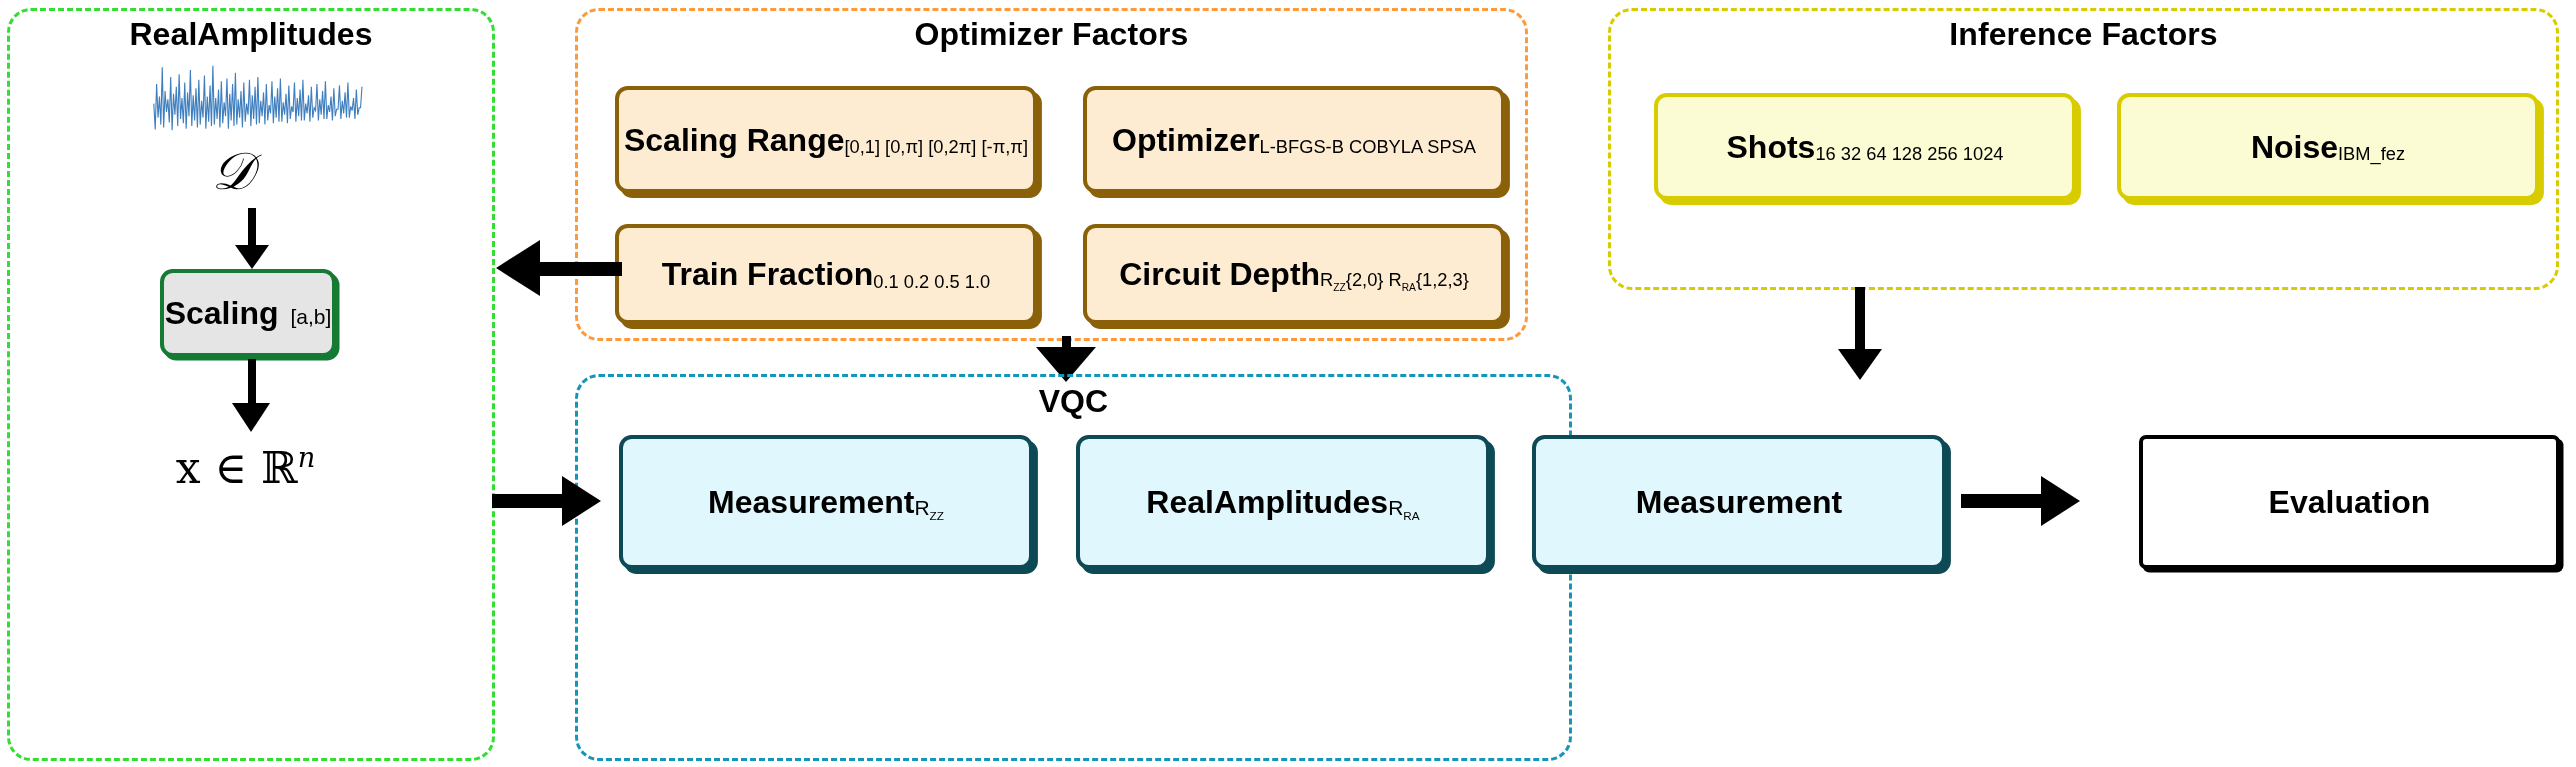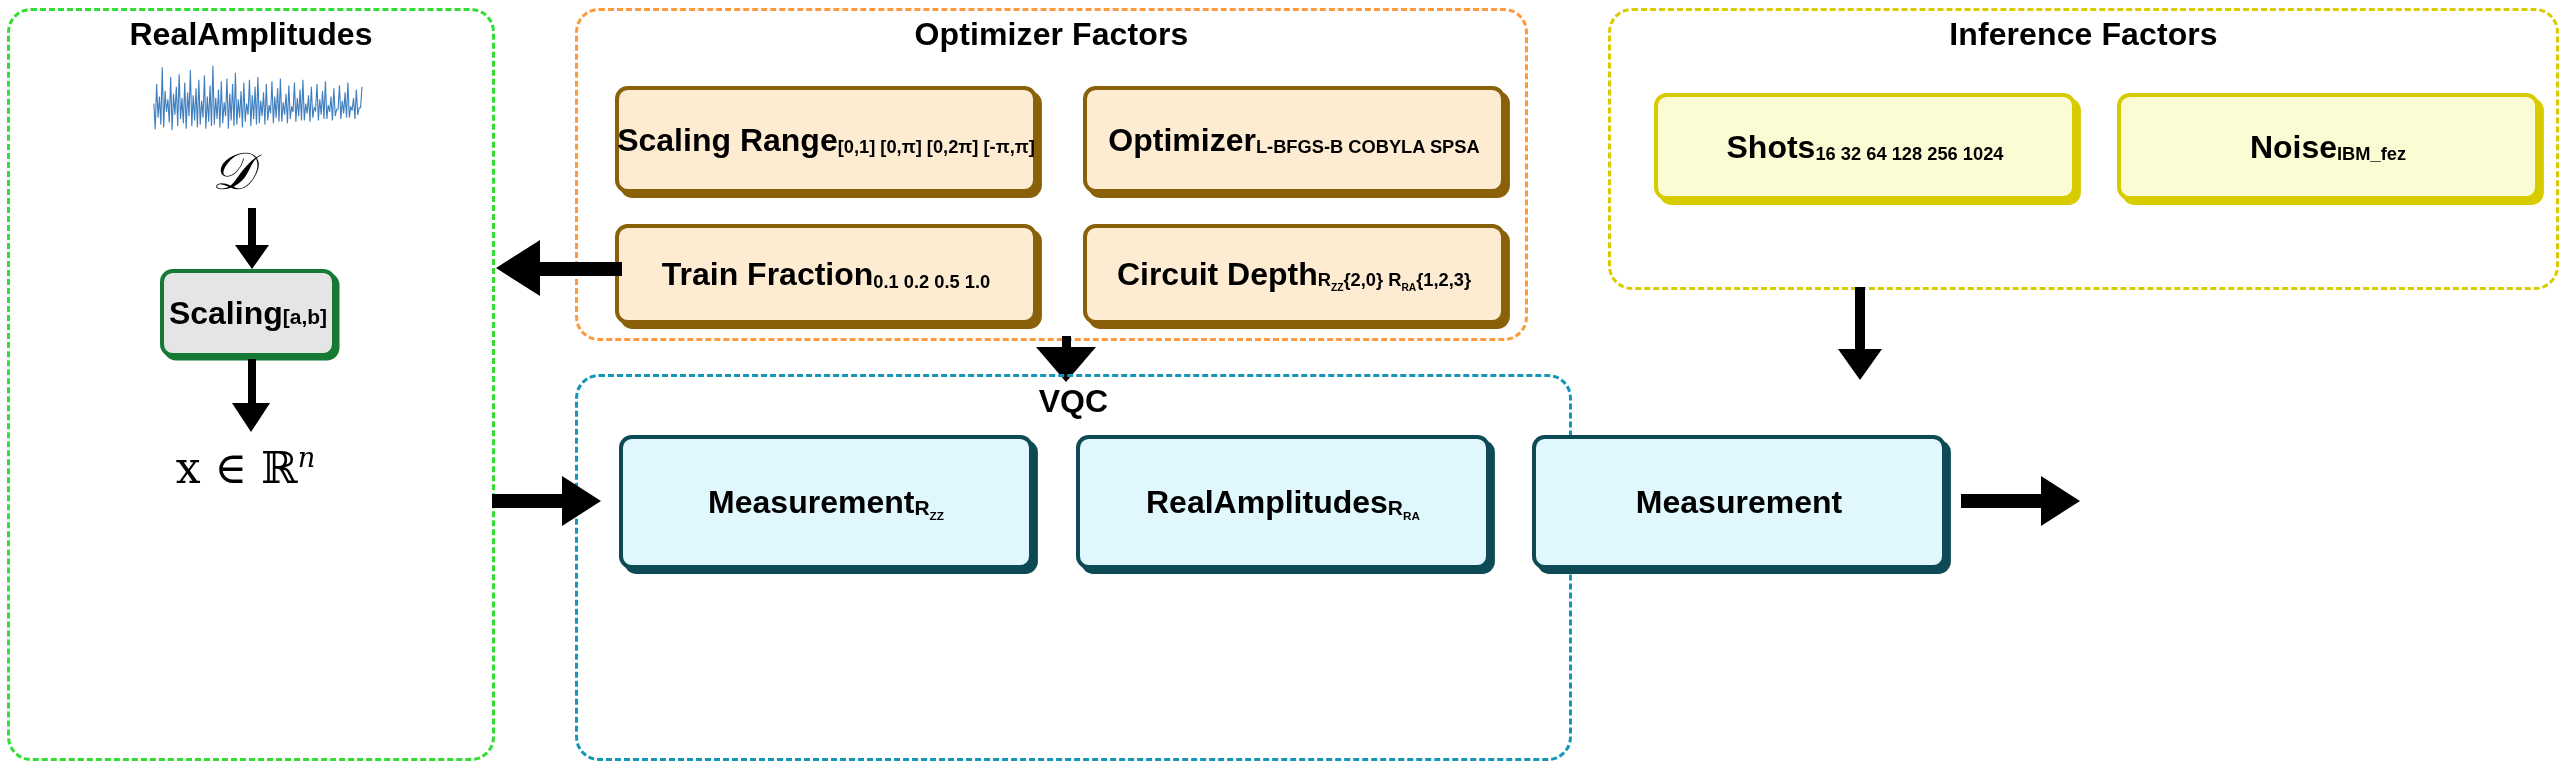--- a/index.html
+++ b/index.html
@@ -14,21 +14,21 @@
   .group.yellow{ border:3.5px dashed #d8cc00; }
   .group.blue  { border:3.5px dashed #1496b8; }
 
   .group-title{position:absolute;left:0;right:0;text-align:center;
       font-weight:bold;font-size:32px;letter-spacing:0.1px;white-space:nowrap;}
 
   
   .card{position:absolute;box-sizing:border-box;border-radius:12.7px;
         display:flex;flex-direction:row;align-items:center;justify-content:center;}
   .card .ttl{font-weight:bold;font-size:32px;line-height:1;white-space:nowrap;}
-  .card .sub{font-weight:bold;font-size:18.3px;line-height:1;margin-top:15.5px;white-space:nowrap;}
+  .card .sub{font-weight:normal;font-size:18.3px;line-height:1;margin-top:15.5px;white-space:nowrap;}
 
   .card.tan   { background:#fdecd2; border:4.2px solid #8a6008; box-shadow:4.9px 4.9px 0 0 #8a6008; }
   .card.yel   { background:#fbfbd4; border:4.2px solid #d8cc00; box-shadow:4.9px 4.9px 0 0 #d8cc00; }
   .card.cyan  { background:#e0f8fd; border:4.2px solid #0d4a55; box-shadow:4.9px 4.9px 0 0 #0d4a55; }
   .card.green { background:#e5e5e5; border:4.2px solid #157a34; box-shadow:3.5px 3.5px 0 0 #157a34; }
   .card.plain { background:#ffffff; border:4.2px solid #000000; box-shadow:3.5px 3.5px 0 0 #000000;}
 
   
   .mathlabel{position:absolute;text-align:center;white-space:nowrap;
              font-family:"DejaVu Serif","Liberation Serif",serif;}
@@ -77,21 +77,21 @@
 
   <div class="arrow" style="left:231px;top:208px;width:42px;height:60px;">
     <div class="shaft-v" style="left:17px;top:0;width:7.7px;height:39px;"></div>
     <div style="position:absolute;left:4.2px;top:37px;width:0;height:0;
                 border-left:17px solid transparent;border-right:17px solid transparent;
                 border-top:24px solid #000;"></div>
   </div>
 
   <div class="card green" style="left:160px;top:269px;width:176px;height:88px;">
     <div class="ttl">Scaling</div>
-    <div class="sub" style="font-size:21px;margin-top:7px;">[a,b]</div>
+    <div class="sub" style="font-size:21px;margin-top:7px;padding-left:12px;">[a,b]</div>
   </div>
 
   <div class="arrow" style="left:231px;top:359px;width:42px;height:77px;">
     <div class="shaft-v" style="left:17px;top:0;width:7.7px;height:46px;"></div>
     <div style="position:absolute;left:1.4px;top:44px;width:0;height:0;
                 border-left:19.7px solid transparent;border-right:19.7px solid transparent;
                 border-top:29.5px solid #000;"></div>
   </div>
 
   <div class="mathlabel" style="left:98px;top:442px;width:295px;font-size:44px;">
@@ -179,15 +179,18 @@
   <div class="arrow" style="left:492px;top:473px;width:134px;height:56px;">
     <div class="shaft-h" style="left:0px;top:21px;width:79px;height:14px;"></div>
     <div class="head-r" style="left:70px;top:2.8px;"></div>
   </div>
 
   <div class="arrow" style="left:1961px;top:473px;width:162px;height:56px;">
     <div class="shaft-h" style="left:0px;top:21px;width:89px;height:14px;"></div>
     <div class="head-r" style="left:80px;top:2.8px;"></div>
   </div>
 
+  <div class="card plain" style="left:2139px;top:435px;width:421px;height:134px;border-radius:7px;">
+    <div class="ttl">Evaluation</div>
+  </div>
 
 </div>
 
 
 </body></html>

